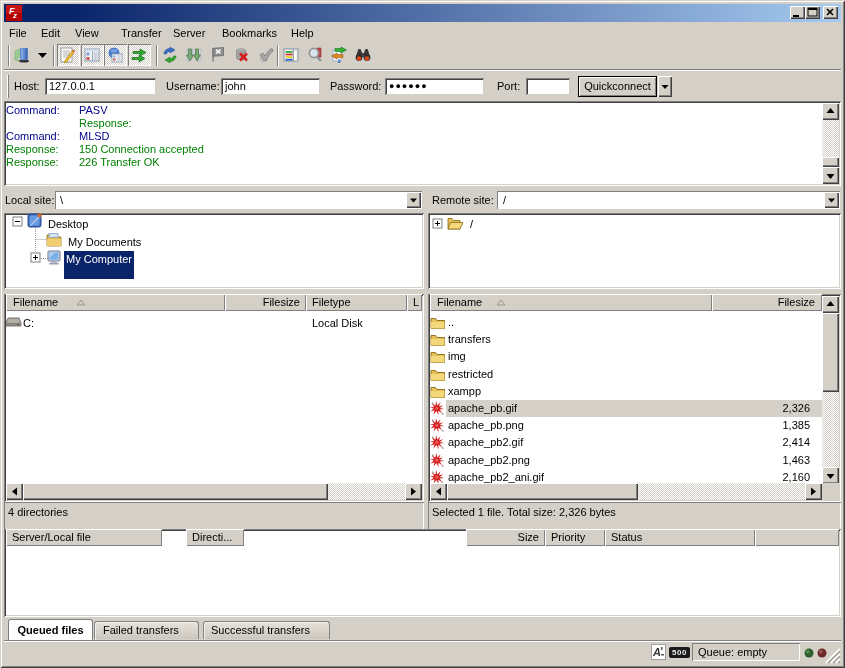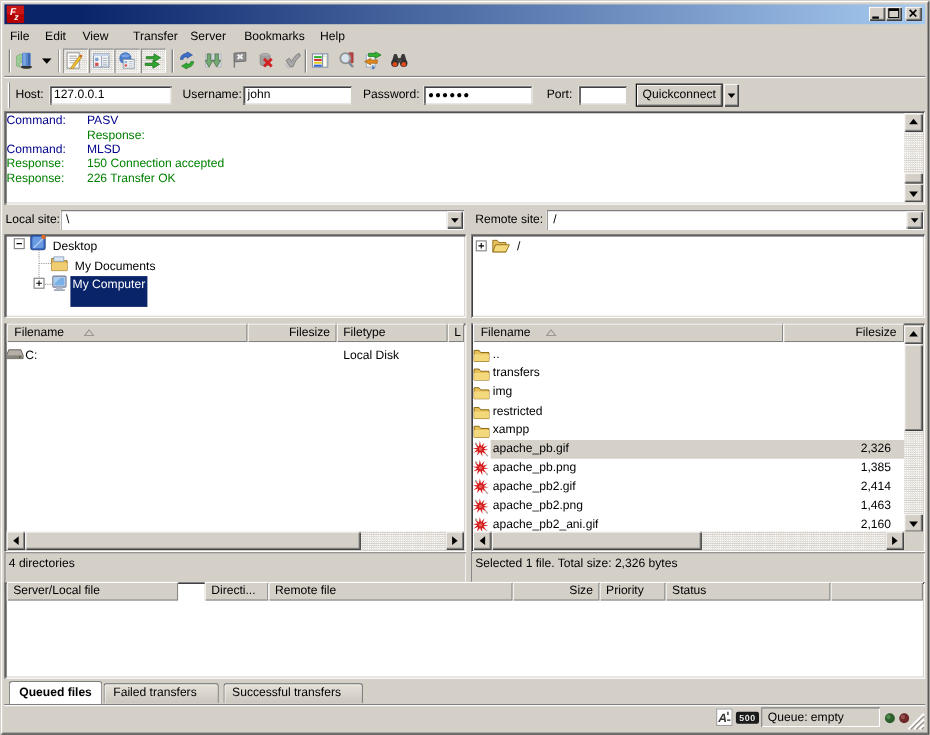--- a/index.html
+++ b/index.html
@@ -453,21 +453,20 @@
         <path d="M11 8.5 L6 4.5 L6 12.5 Z" fill="#000"></path>
       </svg>
   </div>
   <div class="abs" style="left:394px;top:189px;width:17px;height:17px;background:#d4d0c8;"></div>
 </div>
 <div class="statusbar-list" style="left:428px;top:502px;width:413px;"><span style="margin-left:4px;">Selected 1 file. Total size: 2,326 bytes</span></div>
 
 <div class="abs sunken" style="left:4px;top:529px;width:837px;height:88px;background:#fff;">
   <div class="hdrsec" style="left:2px;width:156px;"><span style="margin-left:6px;">Server/Local file</span></div>
   <div class="hdrsec" style="left:182px;width:58px;"><span style="margin-left:6px;">Directi...</span></div>
-  <div class="hdrsec" style="left:240px;width:222px;"><span style="margin-left:6px;">Remote file</span></div>
   <div class="hdrsec" style="left:462px;width:79px;text-align:right;"><span style="margin-right:6px;">Size</span></div>
   <div class="hdrsec" style="left:541px;width:60px;"><span style="margin-left:6px;">Priority</span></div>
   <div class="hdrsec" style="left:601px;width:150px;"><span style="margin-left:6px;">Status</span></div>
   <div class="hdrsec" style="left:751px;width:84px;"></div>
 </div>
 
 <div class="abs" style="left:8px;top:619px;width:85px;height:21px;background:#fff;
      border:1px solid #808080;border-bottom:none;border-radius:3px 3px 0 0;box-sizing:border-box;
      box-shadow:inset 1px 1px 0 #fff;
      text-align:center;line-height:20px;font-weight:bold;">Queued files</div>

